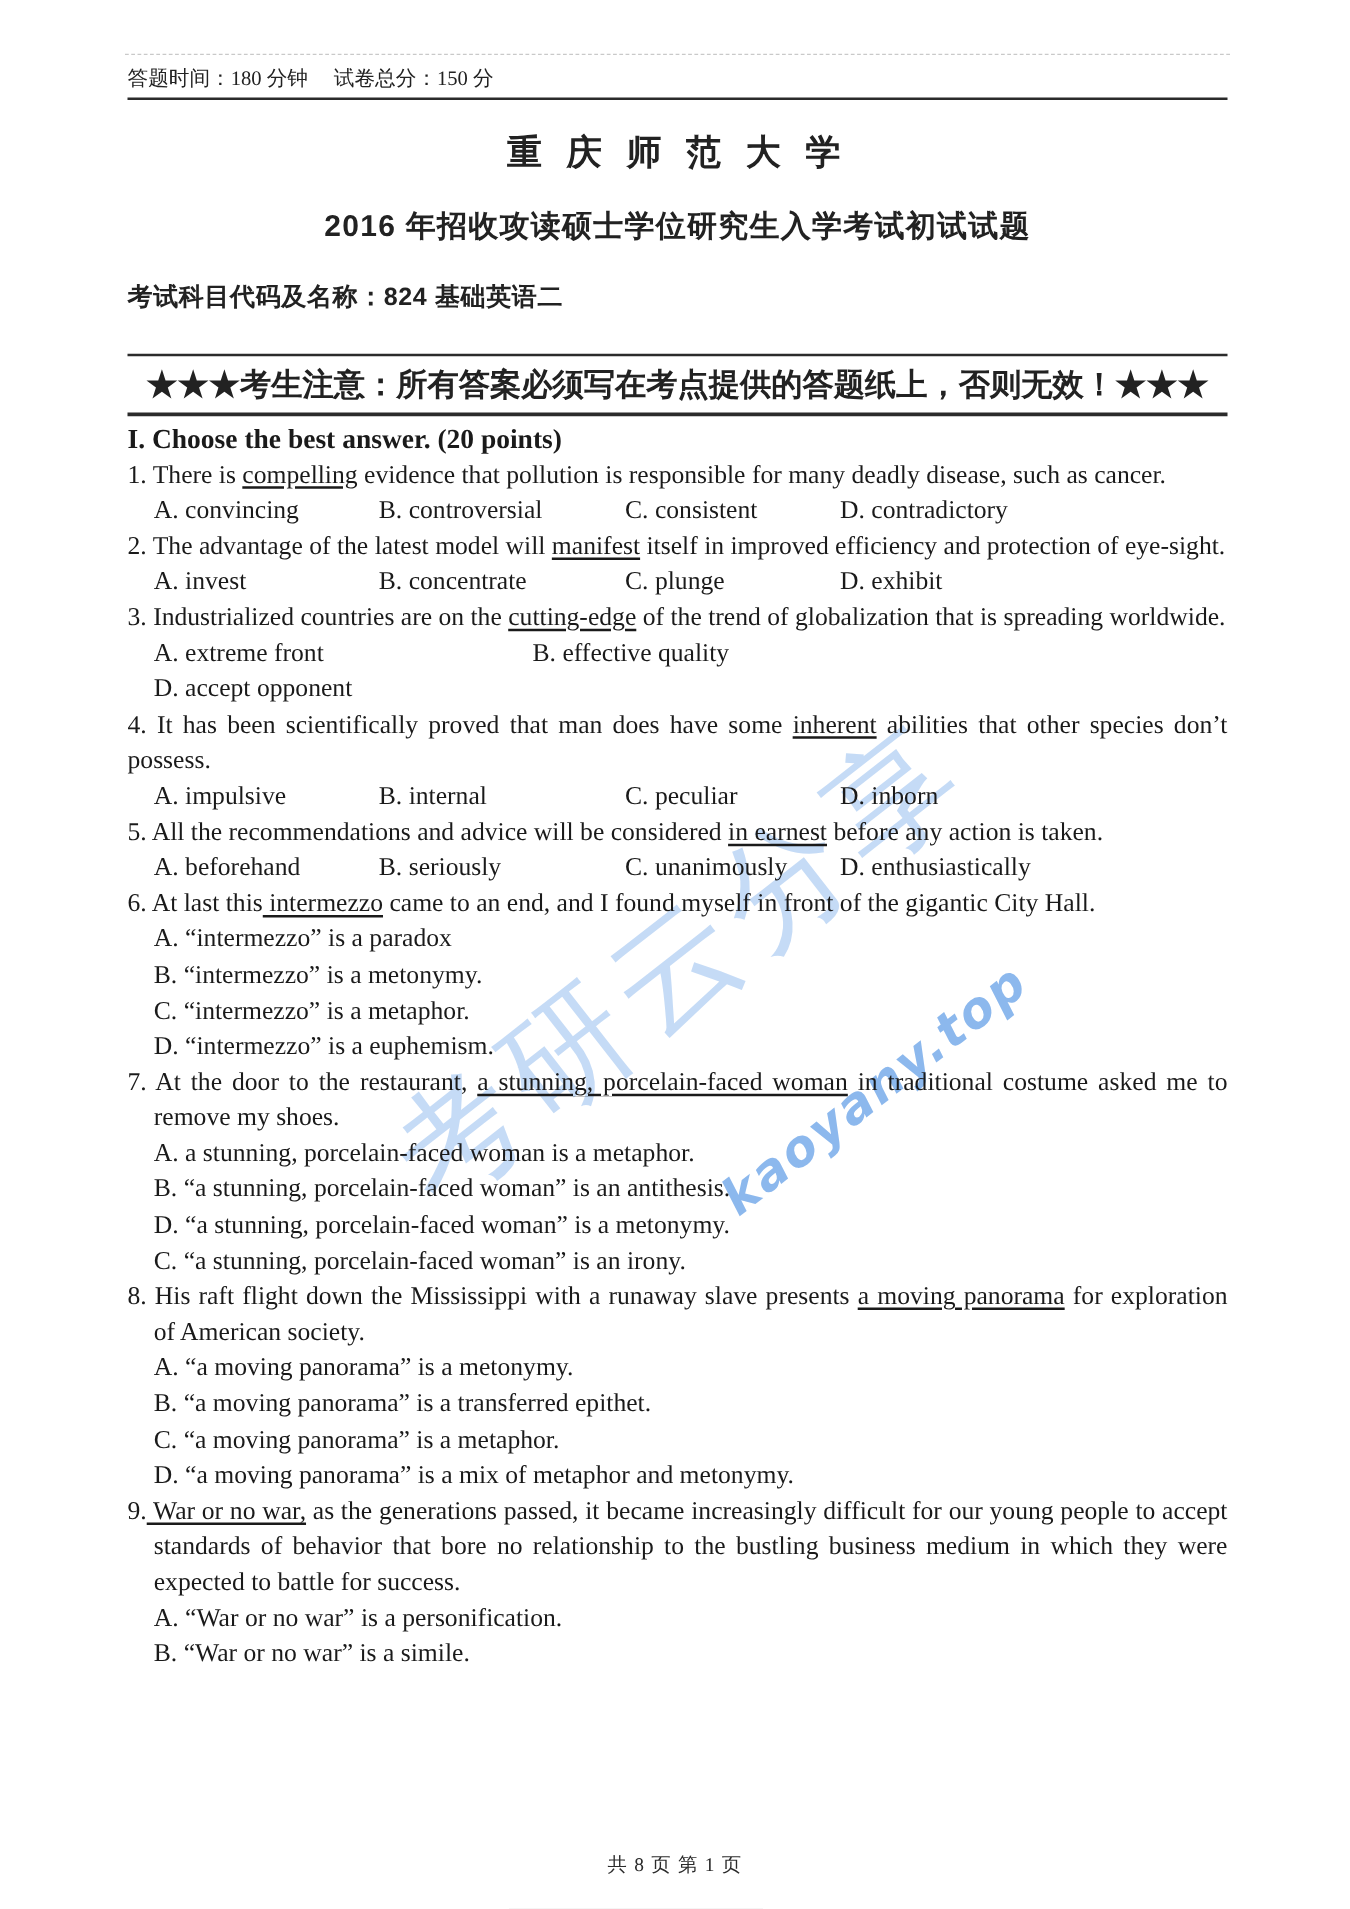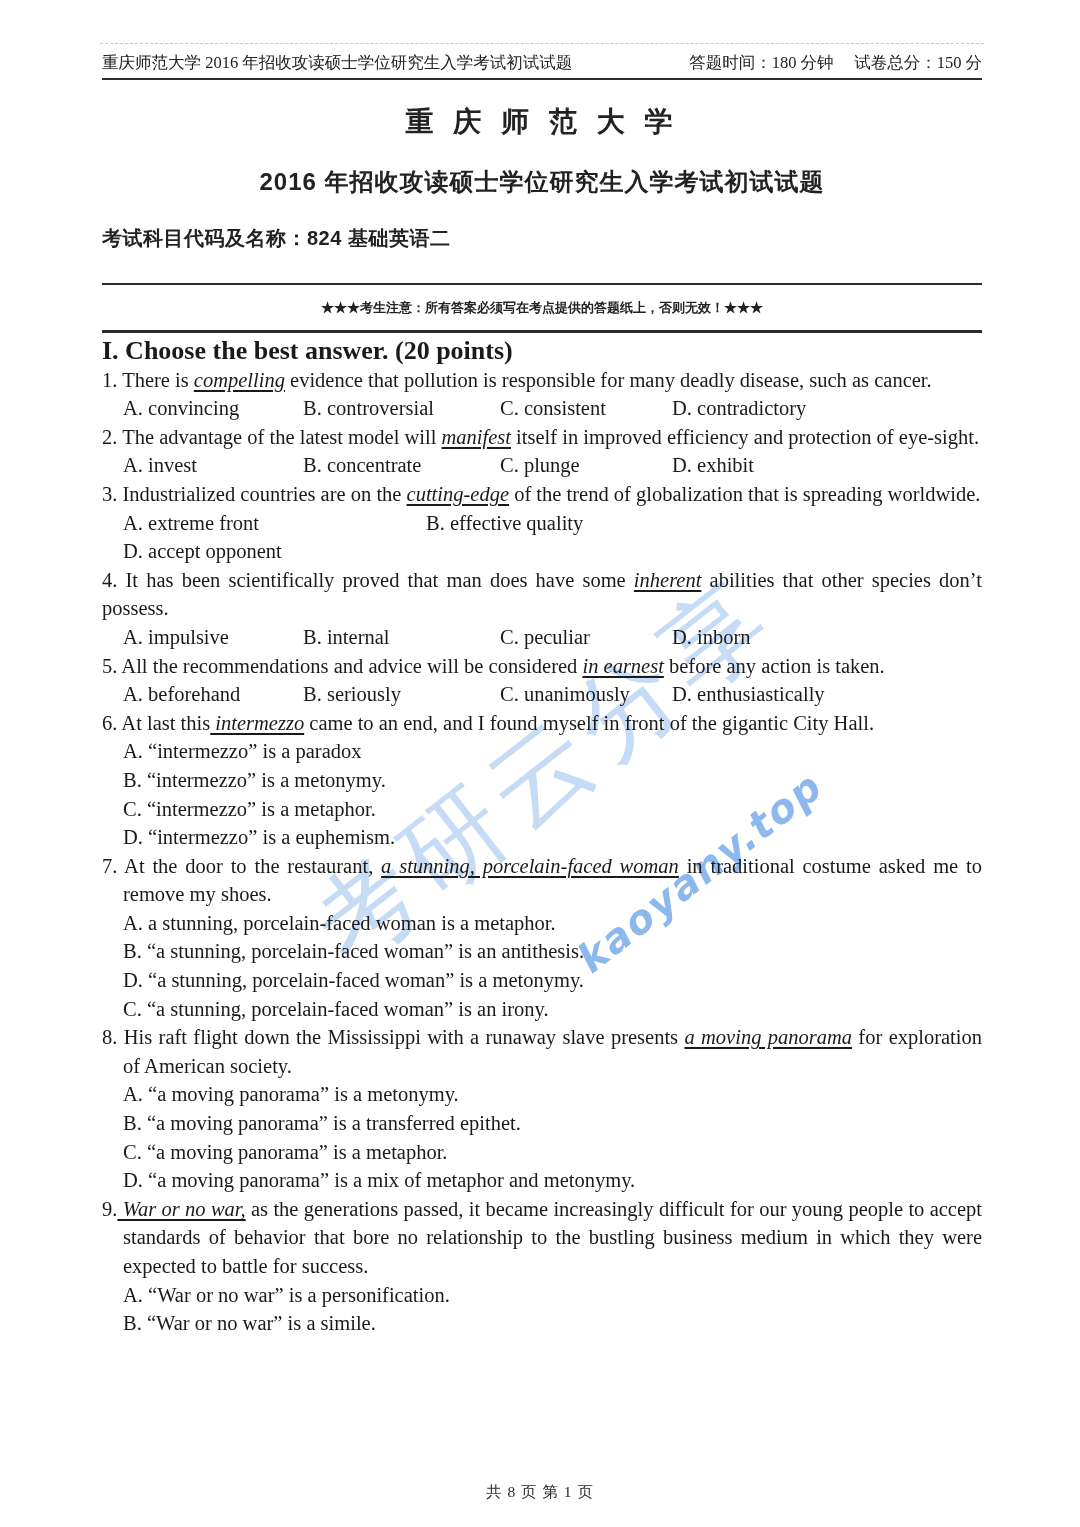--- a/index.html
+++ b/index.html
@@ -54,50 +54,49 @@
     font-weight:600;font-size:24px;letter-spacing:1px;line-height:32px;color:#222;
   }
   .subject{
     margin-top:26px;
     font-family:"Liberation Sans", sans-serif;
     font-weight:600;font-size:20px;letter-spacing:0.5px;line-height:28px;color:#222;
   }
   .notice{
     margin-top:9px;text-align:center;
     font-family:"Liberation Sans", sans-serif;
-    font-weight:600;font-size:13px;line-height:28px;color:#222;
+    font-weight:600;font-size:25px;line-height:28px;color:#222;
   }
   .section-heading{
     margin-top:4px;
-    font-weight:bold;font-size:26px;line-height:28.6px;
+    font-weight:bold;font-size:22px;line-height:28.6px;
   }
   .stem{margin:0;text-align:justify;font-size:20.5px;line-height:28.6px;}
   .stem.hang{padding-left:21px;text-indent:-21px;}
   .opts{padding-left:21px;font-size:20.5px;line-height:28.6px;}
   .opts.row4{display:grid;grid-template-columns:180px 197px 172px auto;}
   .opts.row2{display:grid;grid-template-columns:303px auto;}
-  .iu{font-style:italic;text-decoration:underline;text-underline-offset:3px;text-decoration-thickness:1.5px;}
+  .iu{text-decoration:underline;text-underline-offset:3px;text-decoration-thickness:1.5px;}
   .i{margin-top:41px;}
   .footer{
     position:absolute;left:0;right:0;top:1482px;z-index:1;
     text-align:center;font-size:15.5px;letter-spacing:1px;color:#2b2b2b;
   }
 </style>
 </head>
 <body>
 
 <div class="page">
   <div class="scan-line"></div>
 
   <div class="watermark-cn">考研云分享</div>
   <div class="watermark-site">kaoyany.top</div>
 
   <div class="content">
     <div class="header">
-      <span>重庆师范大学 2016 年招收攻读硕士学位研究生入学考试初试试题</span>
       <span>答题时间：180 分钟　 试卷总分：150 分</span>
     </div>
     <div class="rule rule-header"></div>
 
     <div class="title">重 庆 师 范 大 学</div>
     <div class="subtitle">2016 年招收攻读硕士学位研究生入学考试初试试题</div>
     <div class="subject">考试科目代码及名称：824 基础英语二</div>
 
     <div class="rule rule-thin"></div>
     <div class="notice">★★★考生注意：所有答案必须写在考点提供的答题纸上，否则无效！★★★</div>

